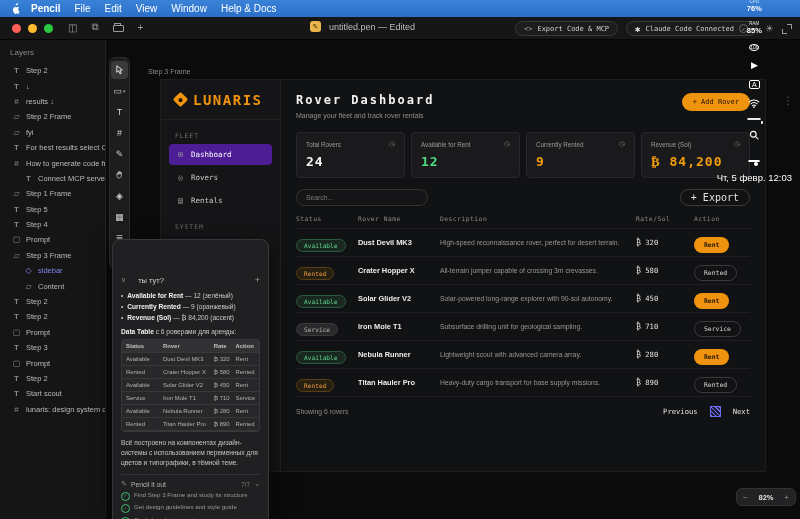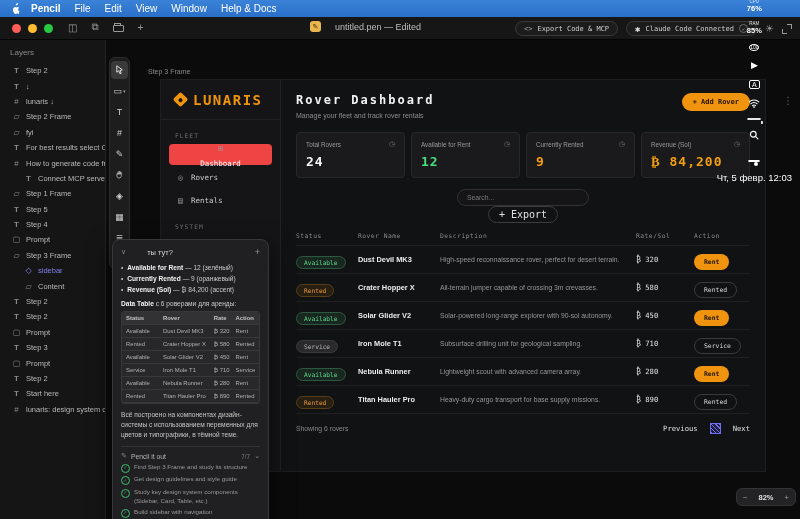--- a/index.html
+++ b/index.html
@@ -28,21 +28,21 @@
 
   
   .window { position:absolute; left:0; top:17px; width:800px; height:502px; background:#0c0c0c; }
   .titlebar { position:absolute; left:0; top:0; width:800px; height:23px; background:#161616; border-bottom:1px solid #050505; }
   .lights { position:absolute; left:12px; top:7px; display:flex; gap:7px; }
   .light { width:9px; height:9px; border-radius:50%; }
   .light.r{background:#ff5f57}.light.y{background:#febc2e}.light.g{background:#28c840}
   .win-ctrls { position:absolute; left:68px; top:4px; display:flex; gap:14px; color:#9a9a9a; font-size:10px; align-items:center; }
   .folder { width:11px; height:7px; border:1px solid #9a9a9a; border-radius:1px; position:relative; margin-top:2px; }
   .folder::before { content:""; position:absolute; left:0; top:-3px; width:5px; height:2px; border:1px solid #9a9a9a; border-bottom:none; border-radius:1px 1px 0 0; }
-  .doc-title { position:absolute; left:310px; top:4px; display:flex; align-items:center; gap:14px; font-size:9px; color:#bdbdbd; }
+  .doc-title { position:absolute; left:310px; top:4px; display:flex; align-items:center; gap:8px; font-size:9px; color:#bdbdbd; }
   .pen-badge { width:11px; height:11px; border-radius:3px; background:#e8b64c; color:#3a2a00; font-size:7px; display:flex; align-items:center; justify-content:center; }
   .tb-right { position:absolute; right:8px; top:4px; display:flex; align-items:center; gap:8px; }
   .tb-pill { display:flex; align-items:center; gap:5px; height:15px; padding:0 8px; border:1px solid #3a3a3a; border-radius:8px; color:#cfcfcf; font-size:7px; font-family:"DejaVu Sans Mono", monospace; background:#1c1c1c; white-space:nowrap; }
   .code-ico { font-size:7px; color:#aaa; }
   .star-ico { color:#ddd; font-size:9px; }
   .checkcirc { width:9px; height:9px; border:1px solid #6a6a6a; border-radius:50%; font-size:5.5px; display:flex; align-items:center; justify-content:center; color:#bbb; }
   .theme-ico { color:#9a9a9a; font-size:10px; }
   .expand-ico { position:relative; width:10px; height:10px; }
   .expand-ico::before { content:""; position:absolute; right:0; top:0; width:4px; height:4px; border-top:1.5px solid #9a9a9a; border-right:1.5px solid #9a9a9a; }
   .expand-ico::after { content:""; position:absolute; left:0; bottom:0; width:4px; height:4px; border-bottom:1.5px solid #9a9a9a; border-left:1.5px solid #9a9a9a; }
@@ -73,39 +73,39 @@
 
   
   .design { position:absolute; left:160px; top:62px; width:606px; height:393px; background:#111214; border:1px solid #1e1e1e; display:flex; }
   .d-side { width:120px; background:#151517; border-right:1px solid #222; flex:none; }
   .d-logo { height:40px; display:flex; align-items:center; gap:7px; padding-left:14px; border-bottom:1px solid #222; }
   .logo-diamond { width:11px; height:11px; background:#f0940f; transform:rotate(45deg); border-radius:2px; position:relative; }
   .logo-diamond::after { content:""; position:absolute; left:3.5px; top:3.5px; width:4px; height:4px; background:#151517; border-radius:50%; }
   .brand { font-size:14px; font-weight:bold; color:#f0940f; letter-spacing:1.5px; font-family:"DejaVu Sans Mono", monospace; }
   .d-sec { font-size:6.3px; color:#707070; letter-spacing:1px; text-transform:uppercase; margin:12px 0 5px 14px; font-family:"DejaVu Sans Mono", monospace; }
   .nav-item { height:21px; margin:2px 8px; padding:0 7px; border-radius:4px; display:flex; align-items:center; gap:6px; color:#c9c9c9; font-size:7.5px; font-family:"DejaVu Sans Mono", monospace; }
-  .nav-item.active { background:#ef4444; color:#fff;flex-direction:column; }
+  .nav-item.active { background:#4c1d95; color:#fff; }
   .nicon { font-size:8px; color:#9a9a9a; width:9px; text-align:center; }
   .nicon.grid::before{content:"⊞";} .nicon.rover::before{content:"◎";} .nicon.doc::before{content:"▤";}
 
   .d-main { flex:1; padding:13px 15px; position:relative; }
   .d-header { display:flex; justify-content:space-between; align-items:flex-start; }
   .d-title { font-size:12px; font-weight:bold; color:#f2f2f2; letter-spacing:2px; font-family:"DejaVu Sans Mono", monospace; }
   .d-sub { font-size:7px; color:#8f8f8f; margin-top:5px; }
-  .add-btn { background:#f0940f; color:#221300; border:none; font-size:7px; font-weight:bold; font-family:"DejaVu Sans Mono", monospace; padding:5px 11px; border-radius:999px; white-space:nowrap; }
+  .add-btn { background:#f0940f; color:#221300; border:none; font-size:7px; font-weight:normal; font-family:"DejaVu Sans Mono", monospace; padding:5px 11px; border-radius:999px; white-space:nowrap; }
 
   .stats { display:grid; grid-template-columns:repeat(4,1fr); gap:6px; margin-top:13px; }
   .stat { background:#1a1a1c; border:1px solid #28282a; border-radius:4px; padding:7px 9px; }
   .stat-top { display:flex; justify-content:space-between; align-items:center; }
   .stat-label { font-size:6.3px; color:#9a9a9a; }
   .stat-icon { font-size:7px; color:#777; }
   .stat-value { font-size:13px; font-weight:bold; margin-top:6px; font-family:"DejaVu Sans Mono", monospace; letter-spacing:1px; }
   .stat-value.white{color:#f5f5f5}.stat-value.green{color:#4ade80}.stat-value.orange{color:#f59e0b}
 
-  .d-toolbar { display:flex; justify-content:space-between; align-items:center; margin-top:11px;flex-direction:column; }
+  .d-toolbar { display:flex; justify-content:space-between; align-items:center; margin-top:11px; }
   .search-input { width:132px; height:17px; border-radius:999px; border:1px solid #323232; background:#151517; color:#cfcfcf; font-size:6.8px; padding:0 9px; outline:none; font-family:"Liberation Sans", sans-serif; }
   .search-input::placeholder { color:#7a7a7a; }
   .export-btn { height:17px; border:1px solid #3c3c3c; background:transparent; border-radius:999px; color:#e0e0e0; font-size:10px; font-family:"DejaVu Sans Mono", monospace; padding:0 10px; }
 
   .rtable { margin-top:9px; }
   .thead, .trow { display:grid; grid-template-columns:62px 82px 1fr 58px 56px; align-items:center; }
   .thead { font-size:6.3px; color:#8a8a8a; font-family:"DejaVu Sans Mono", monospace; letter-spacing:.5px; padding-bottom:6px; }
   .trow { height:28px; border-top:1px solid #1f1f22; }
   .pill { display:inline-block; font-size:6.2px; font-family:"DejaVu Sans Mono", monospace; padding:2px 7px; border-radius:999px; }
   .pill.available { color:#5fd98c; background:rgba(38,84,54,.35); border:1px solid #2c5a3e; }
@@ -119,21 +119,21 @@
   .abtn.rented, .abtn.service { background:transparent; border-color:#3a3a3c; color:#dcdcdc; }
 
   .d-footer { display:flex; justify-content:space-between; align-items:center; border-top:1px solid #1f1f22; margin-top:0; padding-top:9px; }
   .summary { font-size:6.8px; color:#8a8a8a; }
   .pager { display:flex; align-items:center; gap:12px; }
   .pager-link { font-size:7.2px; color:#e0e0e0; font-family:"DejaVu Sans Mono", monospace; }
   .hatch { width:11px; height:11px; border:1px solid #6c6cf5; background:repeating-linear-gradient(45deg,#6c6cf5 0 1px,rgba(108,108,245,.15) 1px 3px); }
 
   
   .chat { position:absolute; left:112px; top:222px; width:157px; height:292px; background:#202022; border:1px solid #38383a; border-radius:8px; z-index:40; padding:7px 8px; overflow:hidden; box-shadow:0 8px 24px rgba(0,0,0,.6); }
-  .chat-head { display:flex; align-items:center; gap:21px; color:#d5d5d5; font-size:7.5px; }
+  .chat-head { display:flex; align-items:center; gap:12px; color:#d5d5d5; font-size:7.5px;margin-top:28px; }
   .chev { color:#8a8a8a; font-size:7px; }
   .chat-plus { margin-left:auto; color:#9a9a9a; font-size:9px; }
   .bullets { margin-top:5px; }
   .bullet { font-size:6.6px; color:#c9c9c9; line-height:1.7; display:flex; gap:4px; }
   .bullet::before { content:"•"; color:#c9c9c9; }
   .bullet b { color:#f0f0f0; }
   .tbl-intro { font-size:6.6px; color:#c9c9c9; margin:4px 0 4px; }
   .tbl-intro b { color:#f0f0f0; }
   .mini-table { border-radius:3px; overflow:hidden; border:1px solid #38383a; }
   .mt-row { display:grid; grid-template-columns:27% 37% 16% 20%; }
@@ -249,21 +249,21 @@
     <span class="llabel">Step 2</span>
   </div>
 
   <div class="layer ind0">
     <span class="licon text"></span>
     <span class="llabel">↓</span>
   </div>
 
   <div class="layer ind0">
     <span class="licon frame"></span>
-    <span class="llabel">lunaris ↓</span>
+    <span class="llabel">results ↓</span>
   </div>
 
   <div class="layer ind0">
     <span class="licon page"></span>
     <span class="llabel">Step 2 Frame</span>
   </div>
 
   <div class="layer ind0">
     <span class="licon page"></span>
     <span class="llabel">fyi</span>
@@ -344,21 +344,21 @@
     <span class="llabel">Prompt</span>
   </div>
 
   <div class="layer ind0">
     <span class="licon text"></span>
     <span class="llabel">Step 2</span>
   </div>
 
   <div class="layer ind0">
     <span class="licon text"></span>
-    <span class="llabel">Start here</span>
+    <span class="llabel">Start scout</span>
   </div>
 
   <div class="layer ind0">
     <span class="licon frame"></span>
     <span class="llabel">lunaris: design system compor</span>
   </div>
 </div>
   </div>
 
   <div class="canvas">

